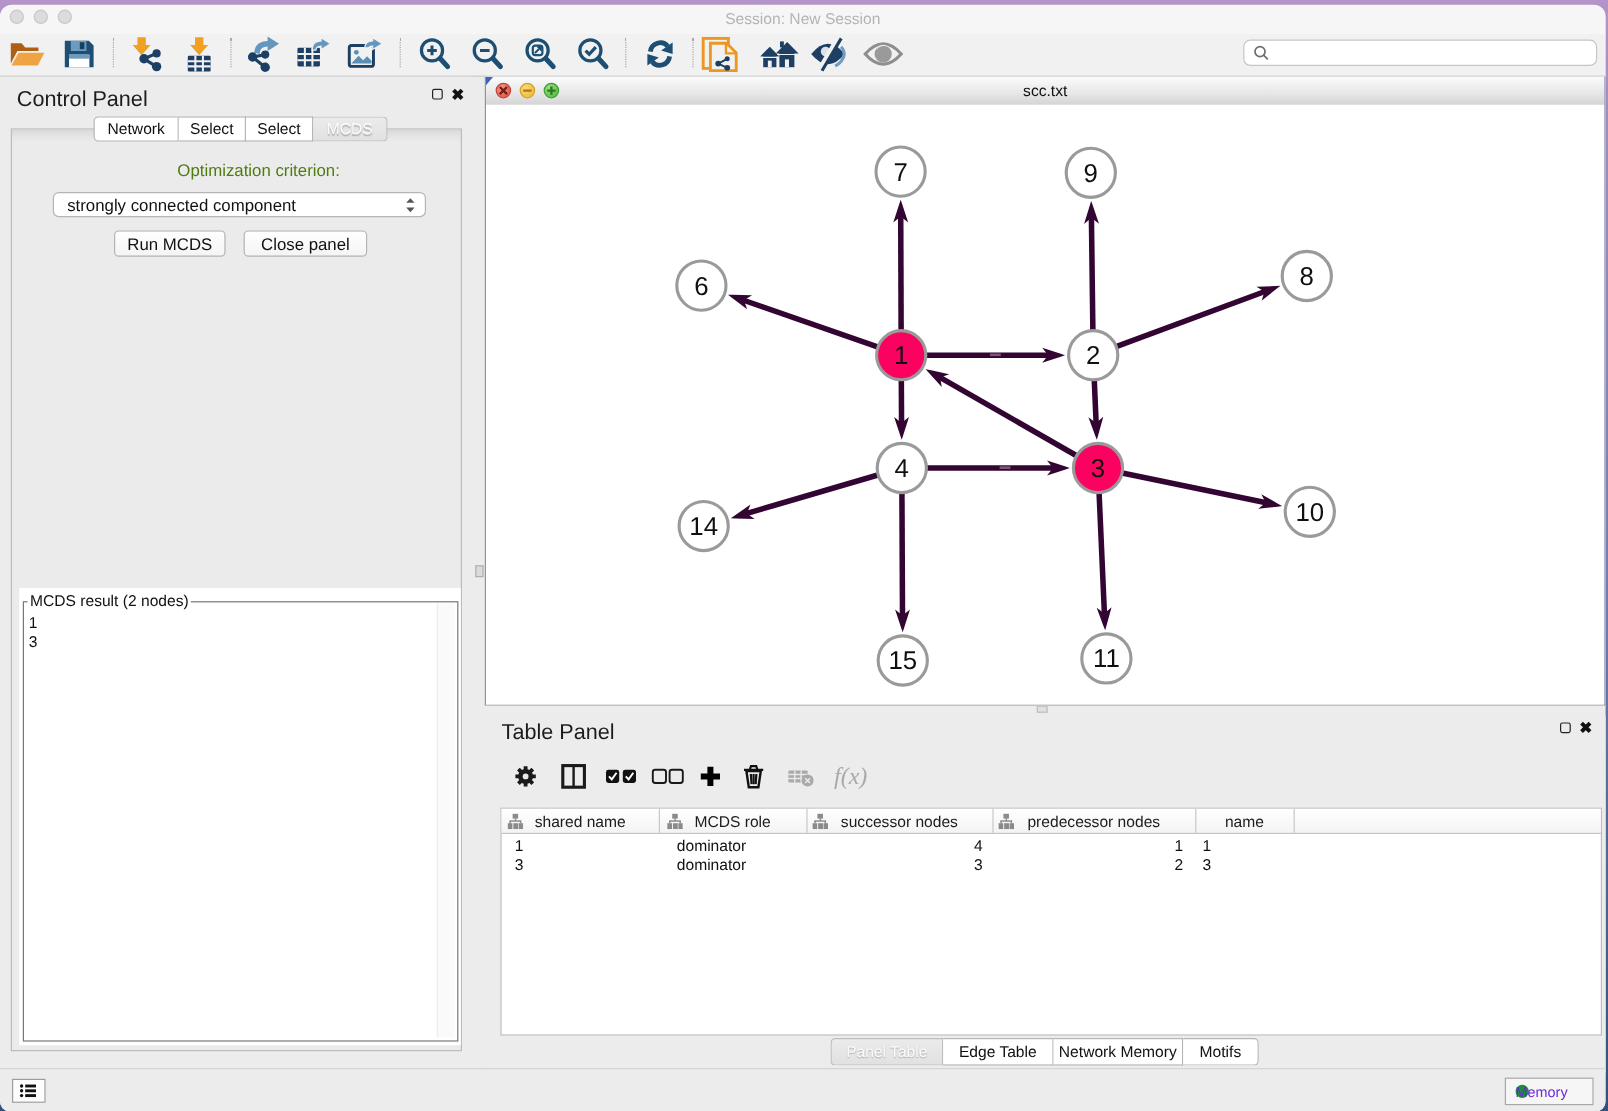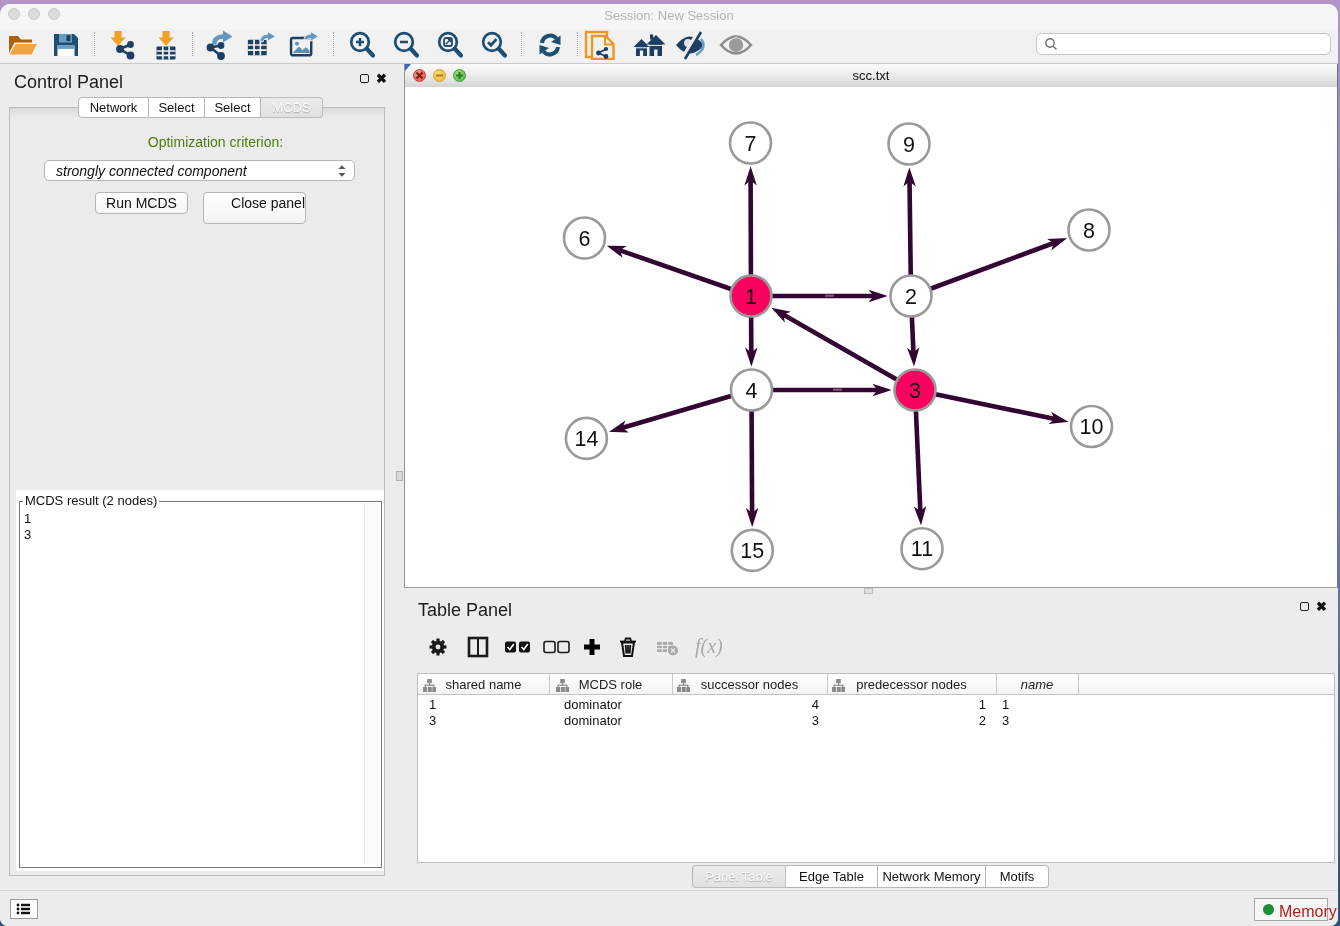--- a/index.html
+++ b/index.html
@@ -228,29 +228,29 @@
     <div class="sqicon" style="left:360px;top:10px;"></div>
     <div class="xicon" style="left:376px;top:10px;">✖</div>
     <div class="tabgroup" style="left:78px;top:33px;">
       <div class="tab" style="width:69px;">Network</div>
       <div class="tab" style="width:55px;">Select</div>
       <div class="tab" style="width:55px;">Select</div>
       <div class="tab sel" style="width:61px;">MCDS</div>
     </div>
     <div class="contentbox"></div>
     <div style="position:absolute;left:0;top:70px;width:395px;text-align:center;font-size:14px;color:#4d7c0f;margin-left:18px;">Optimization criterion:</div>
-    <div style="position:absolute;left:44px;top:96px;width:311px;height:21px;background:#fff;border:1px solid #b5b5b5;border-radius:5px;box-sizing:border-box;font-style:italic;">
+    <div style="position:absolute;left:44px;top:96px;width:311px;height:21px;background:#fff;border:1px solid #b5b5b5;border-radius:5px;box-sizing:border-box;">
       <span style="position:absolute;left:11px;top:2px;font-size:14px;color:#111;">strongly connected component</span>
       <svg style="position:absolute;right:7px;top:3px;" width="10" height="14" viewBox="0 0 10 14">
         <path d="M1.5 5 L5 1.2 L8.5 5 Z" fill="#555"></path>
           <path d="M1.5 9 L5 12.8 L8.5 9 Z" fill="#555"></path>
       </svg>
     </div>
     <div class="btn" style="left:95px;top:128px;width:93px;height:22px;line-height:20px;">Run MCDS</div>
-    <div class="btn" style="left:203px;top:128px;width:103px;height:32px;line-height:20px;text-align:right;">Close panel</div>
+    <div class="btn" style="left:203px;top:128px;width:103px;height:22px;line-height:20px;">Close panel</div>
 
     <div style="position:absolute;left:16px;top:426px;width:368px;height:381px;background:#fff;">
       <div style="position:absolute;left:3px;top:11px;width:361px;height:365px;border:1px solid #777;"></div>
       <div style="position:absolute;left:7px;top:3px;background:#fff;padding:0 2px;font-size:13px;color:#111;">MCDS result (2 nodes)</div>
       <div style="position:absolute;left:8px;top:21px;font-size:13px;color:#111;line-height:16px;">1<br>3</div>
       <div style="position:absolute;right:5px;top:13px;width:14px;height:361px;background:#fafafa;border-left:1px solid #ececec;"></div>
     </div>
   </div>
 
   <div style="position:absolute;left:396px;top:467px;width:7px;height:10px;background:#dadada;border:1px solid #b0b0b0;box-sizing:border-box;"></div>
@@ -456,21 +456,21 @@
               <rect x="10.2" y="6" width="1.2" height="2"></rect>
               <rect x="0" y="8" width="4" height="5"></rect>
               <rect x="4.8" y="8" width="4" height="5"></rect>
               <rect x="9.3" y="8" width="3.7" height="5"></rect>
             </g>
           </svg></div>
       <div class="htxt" style="left:0px;width:131px;">shared name</div>
       <div class="htxt" style="left:131px;width:123px;">MCDS role</div>
       <div class="htxt" style="left:254px;width:155px;">successor nodes</div>
       <div class="htxt" style="left:409px;width:169px;">predecessor nodes</div>
-      <div class="htxt" style="left:578px;width:82px;font-style:italic;">name</div>
+      <div class="htxt" style="left:578px;width:82px;">name</div>
       <div class="cell" style="left:11px;top:23px;">1</div>
       <div class="cell" style="left:146px;top:23px;">dominator</div>
       <div class="cell" style="left:380px;top:23px;width:21px;text-align:right;">4</div>
       <div class="cell" style="left:547px;top:23px;width:21px;text-align:right;">1</div>
       <div class="cell" style="left:584px;top:23px;">1</div>
       <div class="cell" style="left:11px;top:39px;">3</div>
       <div class="cell" style="left:146px;top:39px;">dominator</div>
       <div class="cell" style="left:380px;top:39px;width:21px;text-align:right;">3</div>
       <div class="cell" style="left:547px;top:39px;width:21px;text-align:right;">2</div>
       <div class="cell" style="left:584px;top:39px;">3</div>
@@ -490,16 +490,16 @@
         <circle cx="7" cy="5" r="1.4" fill="#111"></circle>
           <circle cx="7" cy="9" r="1.4" fill="#111"></circle>
           <circle cx="7" cy="13" r="1.4" fill="#111"></circle>
         <rect x="10" y="3.8" width="9" height="2.4" fill="#111"></rect>
           <rect x="10" y="7.8" width="9" height="2.4" fill="#111"></rect>
           <rect x="10" y="11.8" width="9" height="2.4" fill="#111"></rect>
       </svg>
     </div>
     <div style="position:absolute;left:1254px;top:7px;width:74px;height:23px;background:#f6f6f6;border:1px solid #a8a8a8;box-sizing:border-box;">
       <div style="position:absolute;left:8px;top:5px;width:11px;height:11px;border-radius:50%;background:#1f8b3b;"></div>
-      <div style="position:absolute;left:24px;top:4px;font-size:16px;color:#b91c1c;">Memory</div>
+      <div style="position:absolute;left:8px;top:4px;font-size:12px;color:#6d28d9;">Memory</div>
     </div>
   </div>
 </div>
 
 </body></html>

